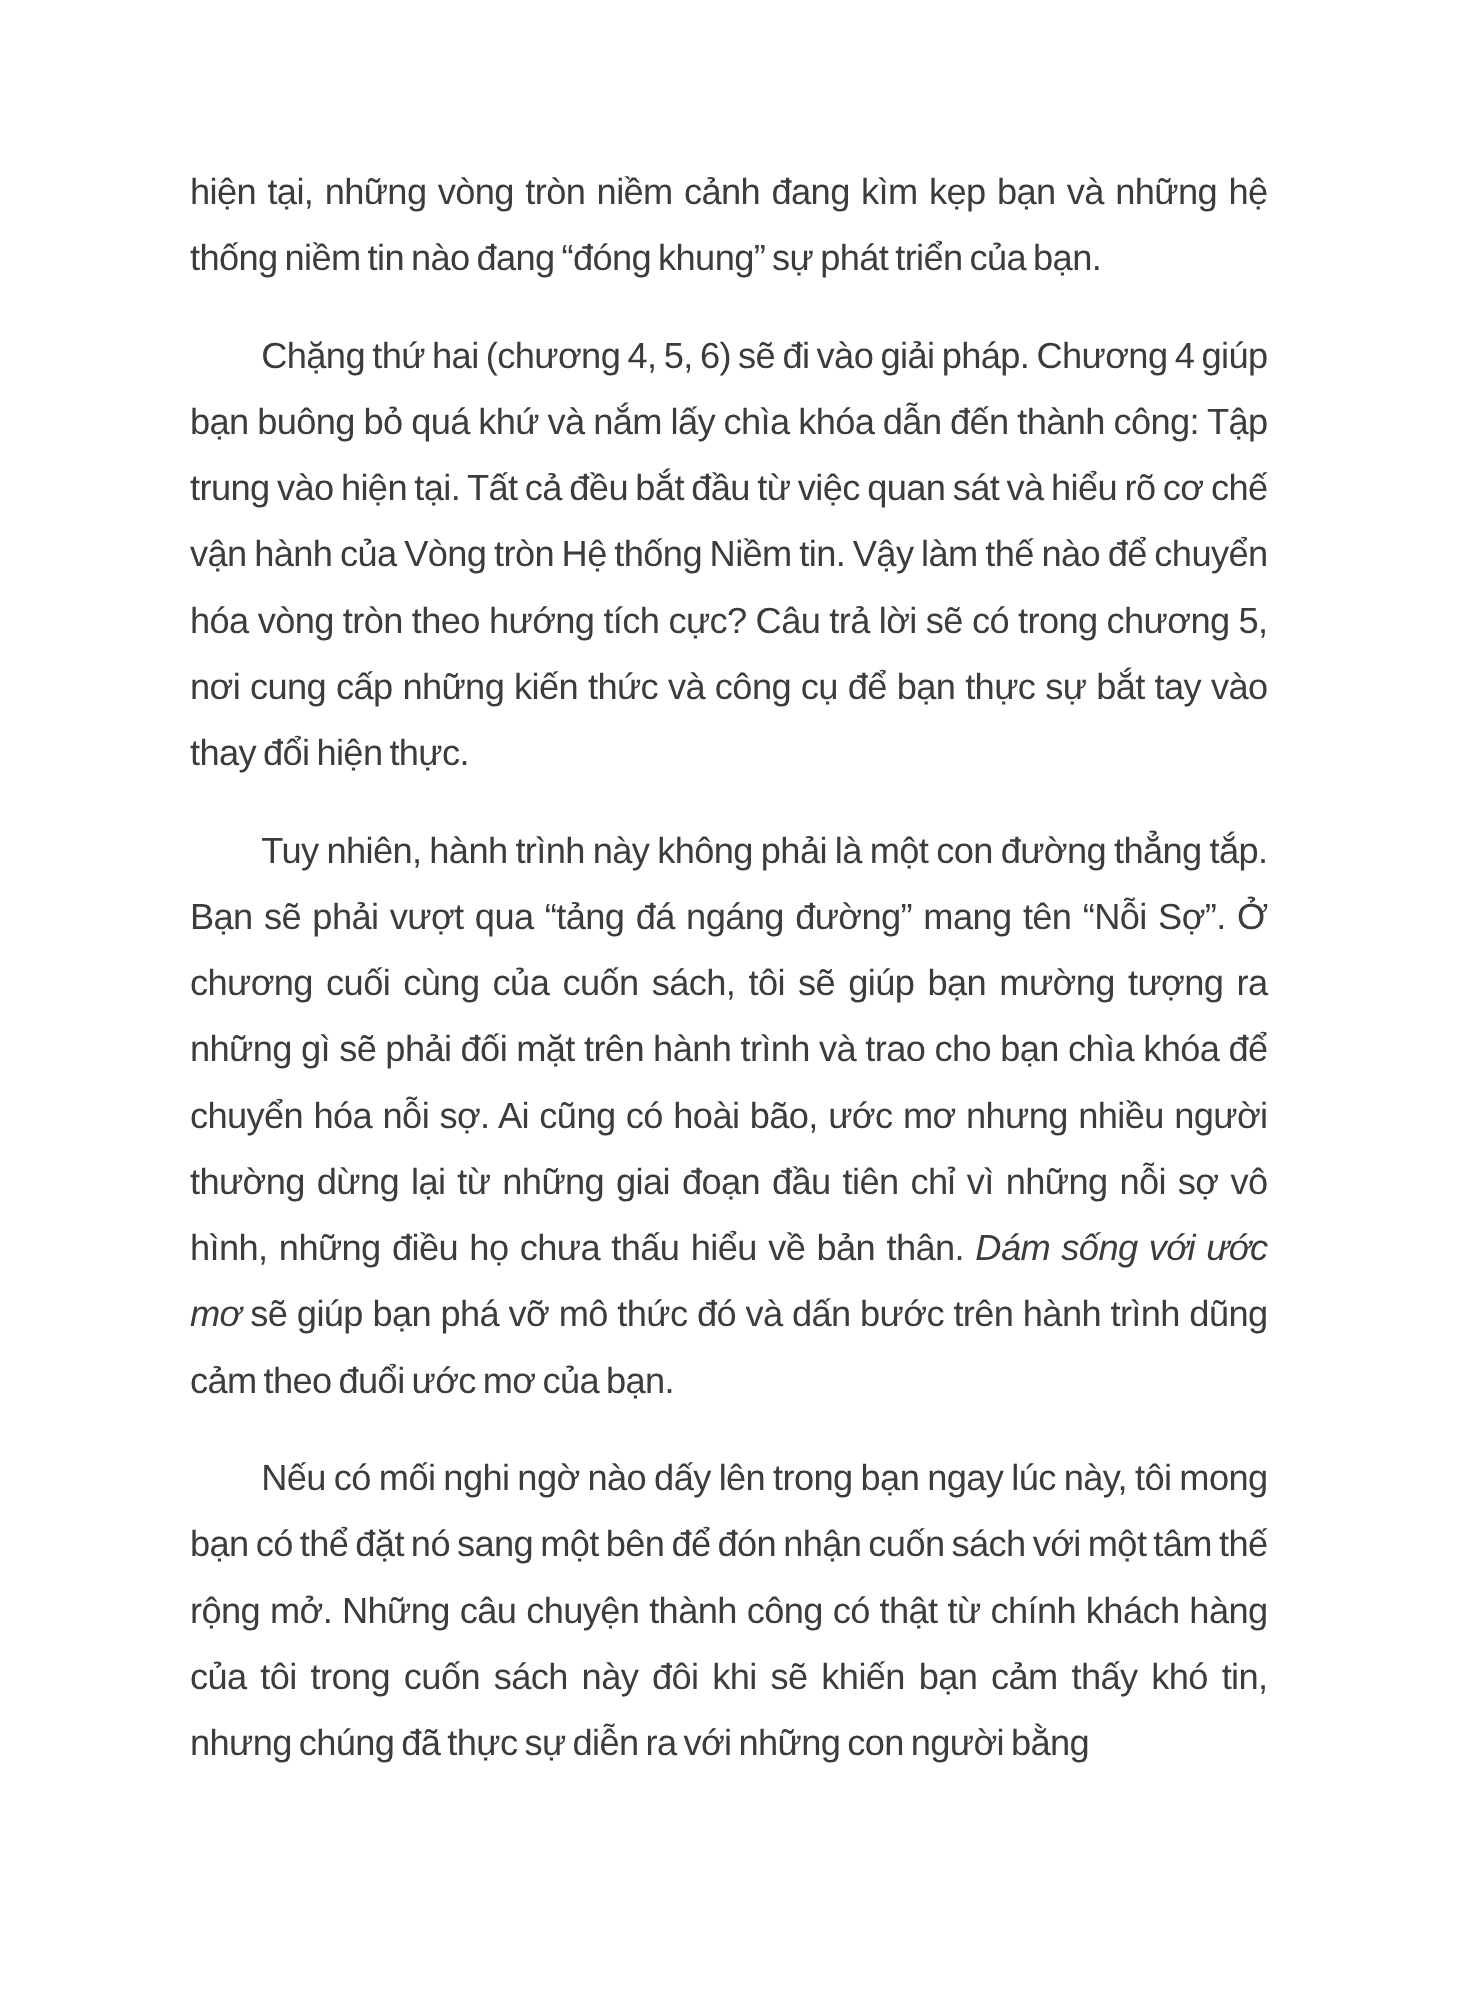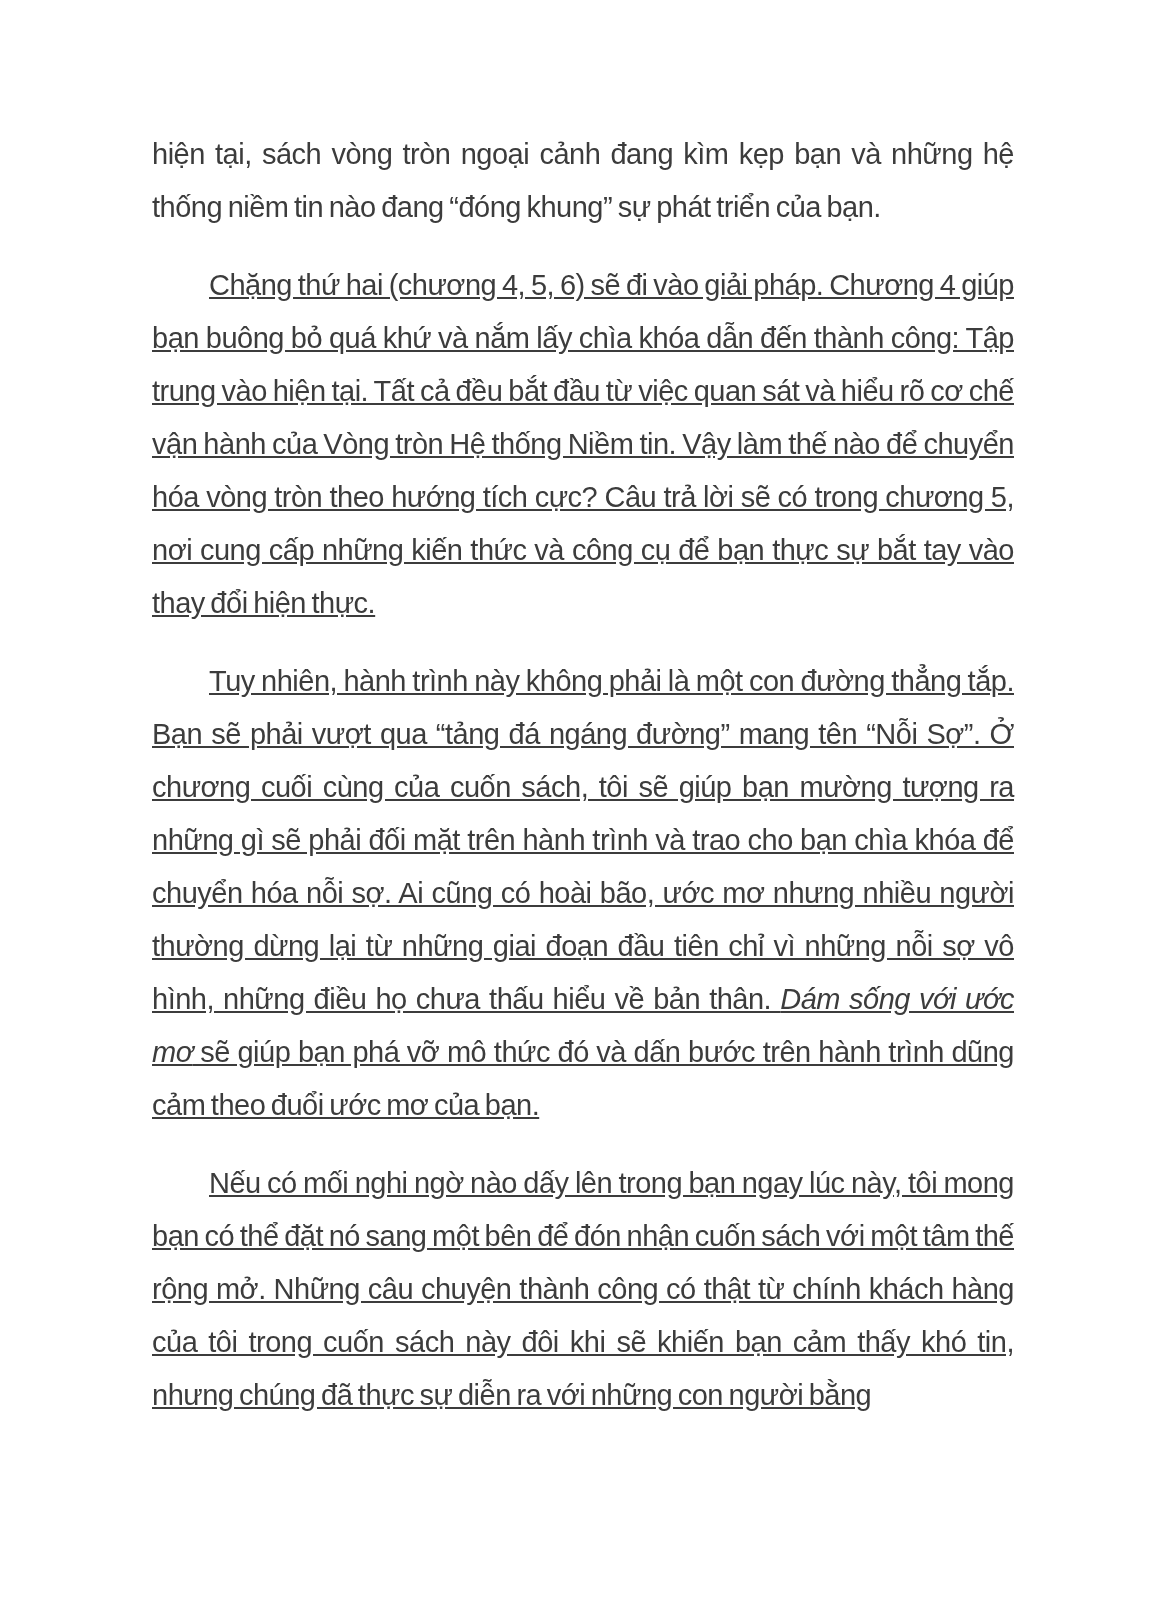--- a/index.html
+++ b/index.html
@@ -25,21 +25,20 @@
     margin: 0 0 25px 0;
     font-size: 29px;
     line-height: 53px;
     letter-spacing: -0.5px;
     word-spacing: -2px;
     color: #3c3c3c;
     text-align: justify;
   }
   .content p.indent {
     text-indent: 57px;
-    text-decoration: underline;
   }
   .content em {
     font-style: italic;
   }
   .footer {
     position: absolute;
     left: 152px;
     top: 1462px;
     width: 862px;
     display: flex;
@@ -64,21 +63,21 @@
     color: #6b6b6b;
     letter-spacing: 0.5px;
   }
 </style>
 </head>
 <body>
 
 <div class="page">
 
   <main class="content">
-    <p>hiện tại, sách vòng tròn ngoại cảnh đang kìm kẹp bạn và những hệ thống niềm tin nào đang “đóng khung” sự phát triển của bạn.</p>
+    <p>hiện tại, những vòng tròn niềm cảnh đang kìm kẹp bạn và những hệ thống niềm tin nào đang “đóng khung” sự phát triển của bạn.</p>
 
     <p class="indent">Chặng thứ hai (chương 4, 5, 6) sẽ đi vào giải pháp. Chương 4 giúp bạn buông bỏ quá khứ và nắm lấy chìa khóa dẫn đến thành công: Tập trung vào hiện tại. Tất cả đều bắt đầu từ việc quan sát và hiểu rõ cơ chế vận hành của Vòng tròn Hệ thống Niềm tin. Vậy làm thế nào để chuyển hóa vòng tròn theo hướng tích cực? Câu trả lời sẽ có trong chương 5, nơi cung cấp những kiến thức và công cụ để bạn thực sự bắt tay vào thay đổi hiện thực.</p>
 
     <p class="indent"><span>Tuy nhiên, hành trình này không phải là một con đường thẳng tắp. Bạn sẽ phải vượt qua “tảng đá ngáng đường” mang tên “Nỗi Sợ”. Ở chương cuối cùng của cuốn sách, tôi sẽ giúp bạn mường tượng ra những gì sẽ phải đối mặt trên hành trình và trao cho bạn chìa khóa để chuyển hóa nỗi sợ. Ai cũng có hoài bão, ước mơ nhưng nhiều người thường dừng lại từ những giai đoạn đầu tiên chỉ vì những nỗi sợ vô hình, những điều họ chưa thấu hiểu về bản thân. </span><em>Dám sống với ước mơ</em><span> sẽ giúp bạn phá vỡ mô thức đó và dấn bước trên hành trình dũng cảm theo đuổi ước mơ của bạn.</span></p>
 
     <p class="indent">Nếu có mối nghi ngờ nào dấy lên trong bạn ngay lúc này, tôi mong bạn có thể đặt nó sang một bên để đón nhận cuốn sách với một tâm thế rộng mở. Những câu chuyện thành công có thật từ chính khách hàng của tôi trong cuốn sách này đôi khi sẽ khiến bạn cảm thấy khó tin, nhưng chúng đã thực sự diễn ra với những con người bằng</p>
   </main>
 
 
 </div>

